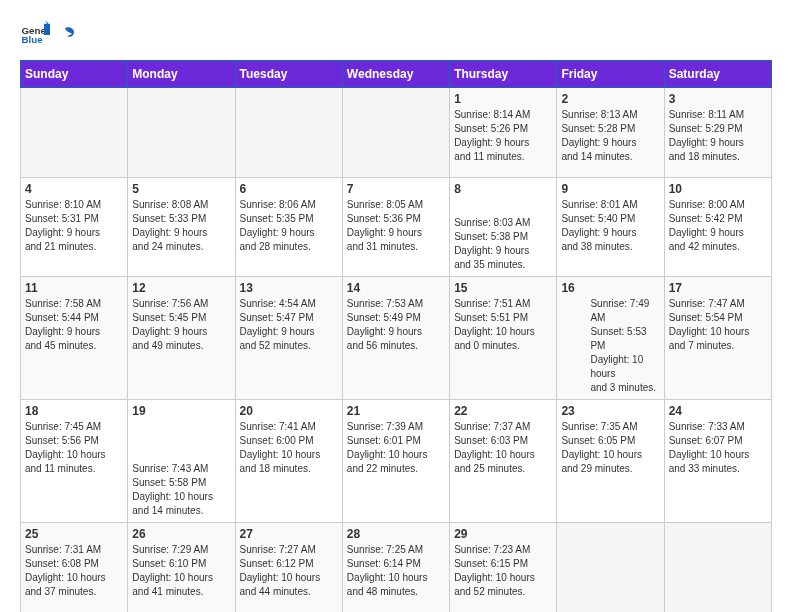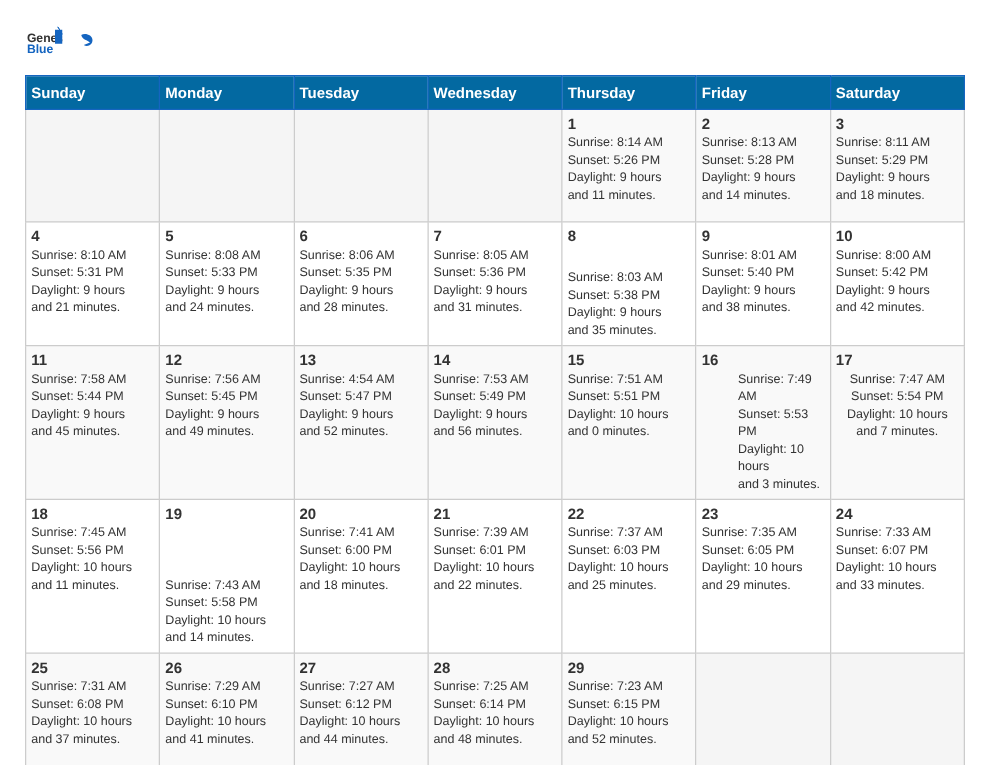--- a/index.html
+++ b/index.html
@@ -36,21 +36,21 @@
     .subtitle {
       font-size: 16px;
       color: #555;
     }
     table {
       width: 100%;
       border-collapse: collapse;
       table-layout: fixed;
     }
     thead tr th {
-      background-color: #0369a1;
+      background-color: #6d28d9;
       color: white;
       font-size: 12px;
       font-weight: bold;
       padding: 6px 4px;
       text-align: left;
       border: 1px solid #1565c0;
     }
     tbody tr td {
       border: 1px solid #ccc;
       vertical-align: top;
@@ -238,21 +238,21 @@
         </td>
         <td>
           <span class="day-number">16</span>
           <div class="day-info" style="white-space: pre-line; margin-left: 29px;">Sunrise: 7:49 AM
 Sunset: 5:53 PM
 Daylight: 10 hours
 and 3 minutes.</div>
         </td>
         <td>
           <span class="day-number">17</span>
-          <div class="day-info" style="white-space: pre-line; text-align: center;">Sunrise: 7:47 AM
+          <div class="day-info" style="white-space: pre-line;">Sunrise: 7:47 AM
 Sunset: 5:54 PM
 Daylight: 10 hours
 and 7 minutes.</div>
         </td>
       </tr>
       <tr>
         <td>
           <span class="day-number">18</span>
           <div class="day-info" style="white-space: pre-line;">Sunrise: 7:45 AM
 Sunset: 5:56 PM

